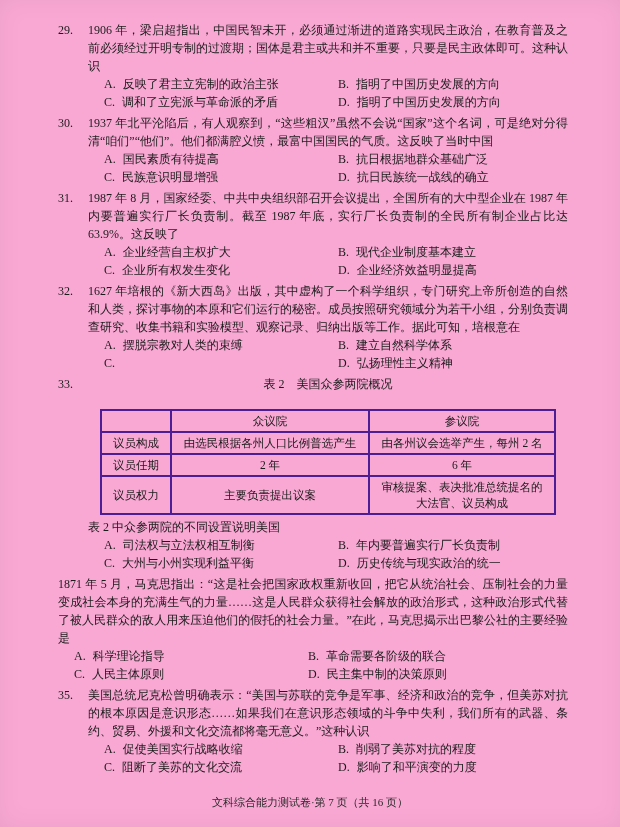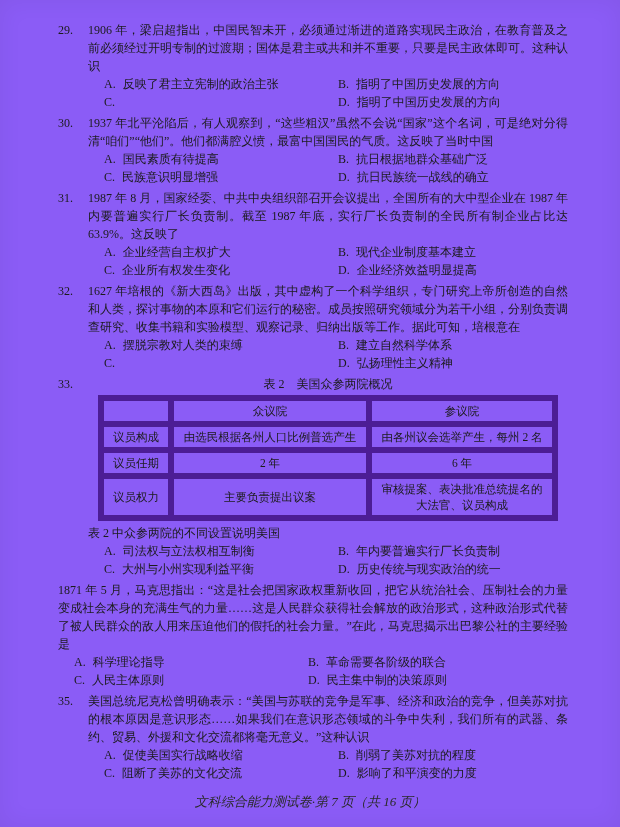--- a/index.html
+++ b/index.html
@@ -2,63 +2,62 @@
 <html><head>
 <meta charset="utf-8">
 <style>
   * { margin:0; padding:0; box-sizing:border-box; }
   html,body { background:#d8d8d6; }
   body { font-family:"Liberation Serif","DejaVu Serif",serif; }
   .page {
     position:relative;
     width:620px; height:827px;
     margin:0 auto;
-    background:#8b5cf6;
+    background:#f9a8d4;
     color:#1b1b1b;
     padding:21px 52px 0 58px;
     font-size:12px;
     line-height:18px;
     overflow:hidden;
     box-shadow:inset 0 0 24px rgba(0,0,0,0.06);
   }
   .question { display:flex; margin-bottom:3px; }
   .q-num { width:30px; flex-shrink:0; }
   .q-body { flex:1; min-width:0; }
   .q-stem { text-align:justify; }
   .options {
     padding-left:16px;
     display:grid;
     grid-template-columns:228px 1fr;
     column-gap:6px;
   }
   .option { display:flex; }
   .opt-label { margin-right:7px; flex-shrink:0; }
-  .table-caption { text-align:center; margin-bottom:2px; }
+  .table-caption { text-align:center; margin-bottom:16px; }
   table.q-table {
     border-collapse:collapse;
     margin:0 auto 3px auto;
     font-size:11.5px;
     line-height:16px;
   }
   .q-table td {
-    border:6px solid #4c1d95;
+    border:2px solid #4c1d95;
     padding:2px 6px;
     text-align:center;
     vertical-align:middle;
   }
   .col-rowhead { width:70px; }
   .col-house  { width:198px; }
   .col-senate { width:186px; }
   .footer {
     position:absolute;
     left:0; right:0; bottom:16px;
     text-align:center;
-    font-size:13px;
+    font-size:11px;
     color:#2a2a2a;
-    font-style:italic;
   }
 </style>
 </head>
 <body>
 
 <div class="page">
 
   <div class="question">
     <span class="q-num">29.</span>
     <div class="q-body">
@@ -67,20 +66,21 @@
         <div class="option">
             <span class="opt-label">A.</span>
             <span>反映了君主立宪制的政治主张</span>
           </div>
         <div class="option">
             <span class="opt-label">B.</span>
             <span>指明了中国历史发展的方向</span>
           </div>
         <div class="option">
             <span class="opt-label">C.</span>
+            <span>调和了立宪派与革命派的矛盾</span>
           </div>
         <div class="option">
             <span class="opt-label">D.</span>
             <span>指明了中国历史发展的方向</span>
           </div>
       </div>
     </div>
   </div>
 
   <div class="question">

